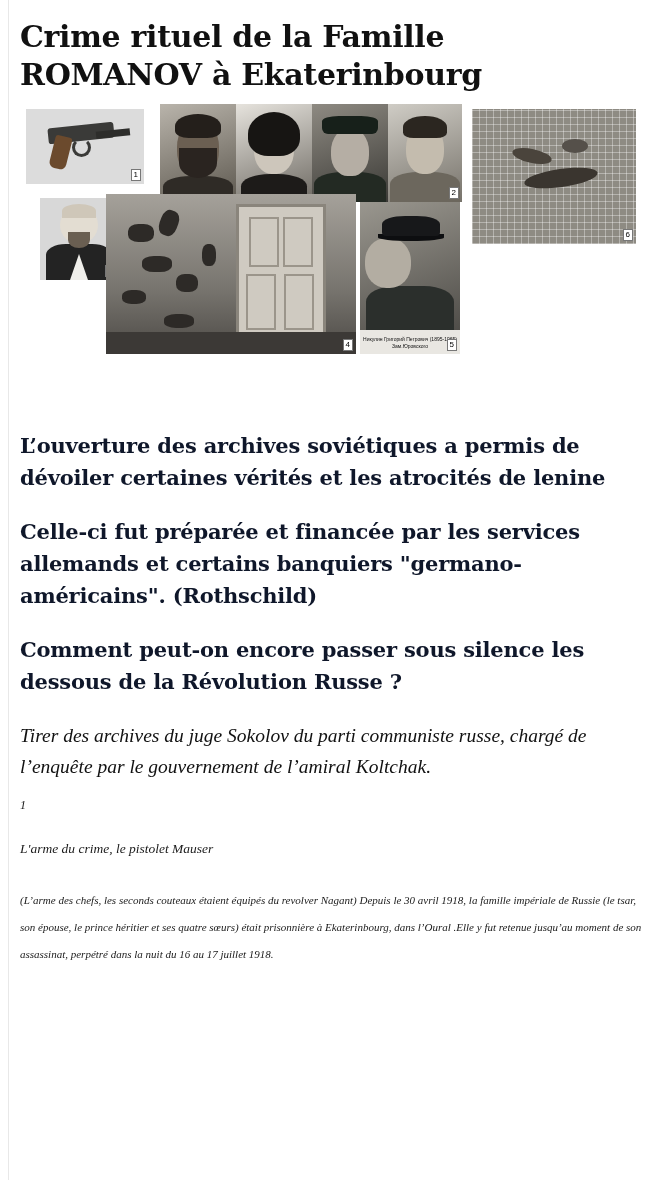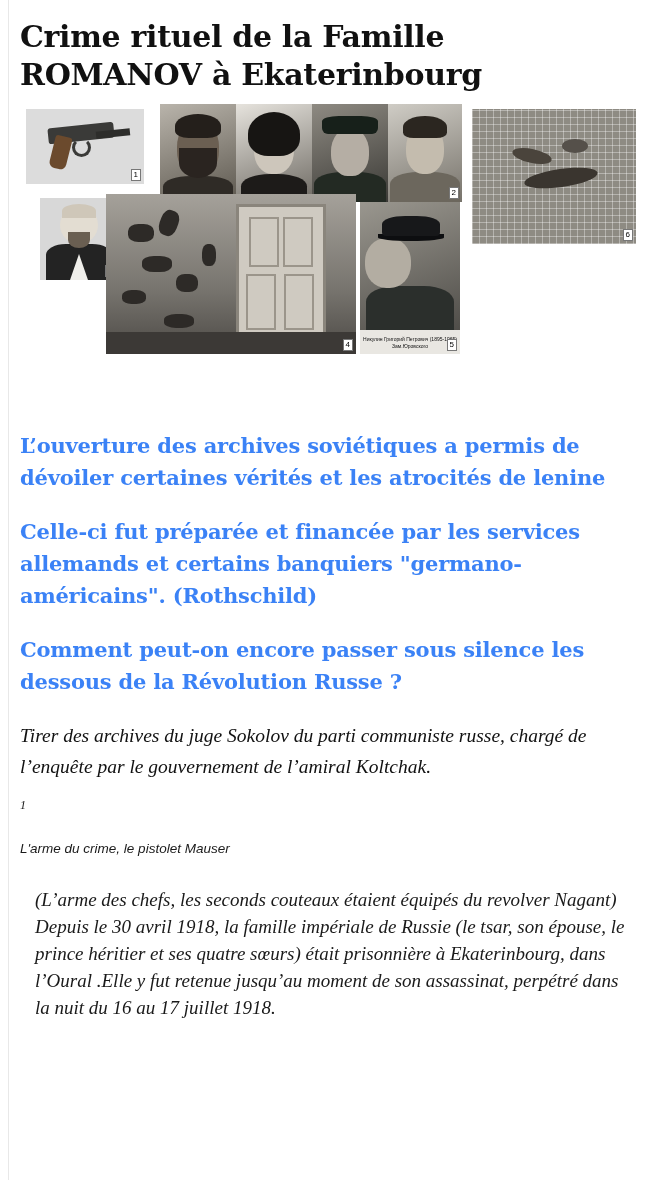--- a/index.html
+++ b/index.html
@@ -173,49 +173,49 @@
   #ph6 .body2 { position:absolute; left:40px; top:40px; width:40px; height:14px; background:#4a443c; border-radius:50%; transform:rotate(12deg);}
   #ph6 .dark  { position:absolute; left:90px; top:30px; width:26px; height:14px; background:#55504a; border-radius:50%;}
 
   
   .lead {
     font-family: "DejaVu Serif", serif;
     font-weight: 700;
     font-size: 21px;
     line-height: 32px;
     margin: 0 0 22px 0;
-    color: #3b82f6;
+    color: #0f172a;
     letter-spacing: -0.2px;
   }
   .quote {
     font-family: "Liberation Serif", serif;
     font-style: italic;
     font-size: 19.5px;
     line-height: 31px;
     margin: 0 0 16px 0;
     color: #111;
   }
   .pagenum {
     font-family: "Liberation Serif", serif;
     font-style: italic;
     font-size: 12px;
     margin: 0 0 28px 0;
   }
   .caption {
-    font-family: Liberation Sans, sans-serif;
+    font-family: Liberation Serif, serif;
     font-style: italic;
     font-size: 13.5px;
     margin: 0 0 30px 0;
   }
   .body-text {
     font-family: "Liberation Serif", serif;
     font-style: italic;
-    font-size: 19px;
+    font-size: 11px;
     line-height: 27px;
-    margin: 15px;
+    margin: 0;
     color: #1a1a1a;
   }
 </style>
 </head>
 <body>
 
 <div class="page">
   <div class="left-rule"></div>
 
   <div class="content">

